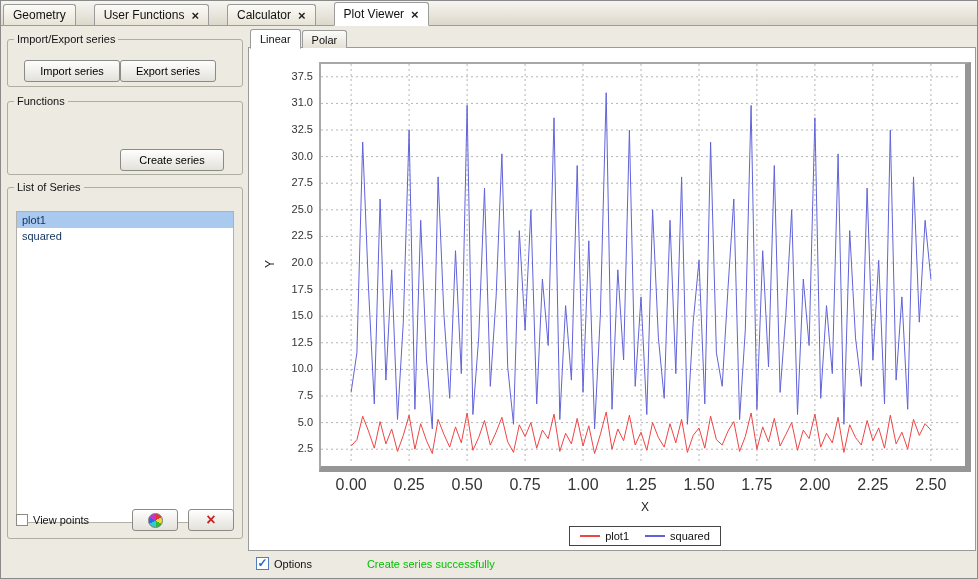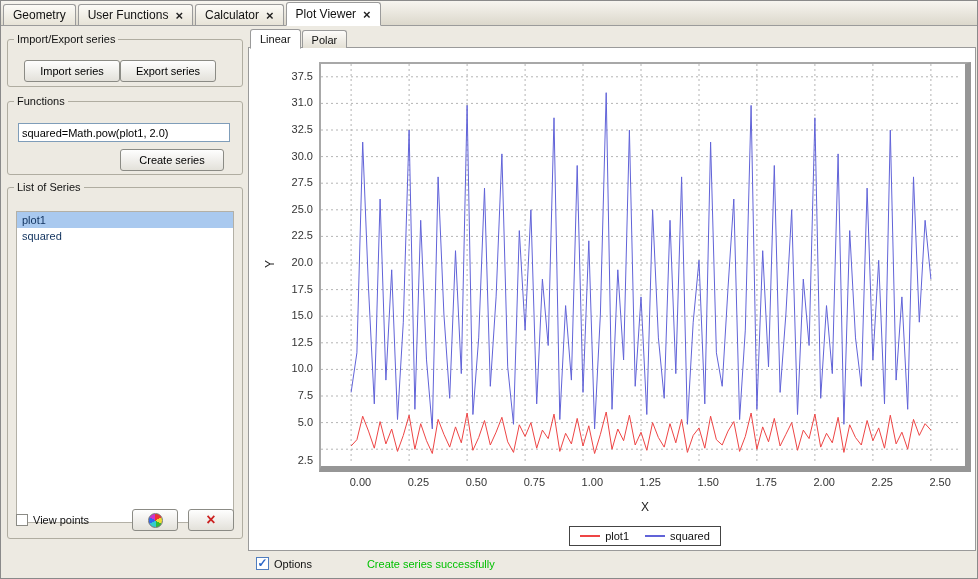--- a/index.html
+++ b/index.html
@@ -1,20 +1,20 @@
 <!DOCTYPE html>
 <html><head>
 <meta charset="utf-8">
 <style>
   * { margin:0; padding:0; box-sizing:border-box; }
   body { font-family:"Liberation Sans", sans-serif; background:#fff; }
   .app { position:relative; width:978px; height:579px; background:#edeae2; border:1px solid #8a8a8a; overflow:hidden; font-size:12px; color:#111; }
 
   
-  .tabbar { position:absolute; top:0; left:0; right:0; height:25px; background:linear-gradient(#f7f5f0,#dcd8cc); border-bottom:1px solid #9b9b9b; display:flex; align-items:flex-end; padding-left:2px; }
+  .tabbar { position:absolute; top:0; left:0; right:0; height:25px; background:linear-gradient(#f7f5f0,#dcd8cc); border-bottom:1px solid #9b9b9b; display:flex; align-items:flex-end; padding-left:2px;gap:16px; }
   .wtab { position:relative; height:21px; display:flex; align-items:center; padding:0 9px; border:1px solid #9b9b9b; border-bottom:none; border-radius:3px 3px 0 0; background:linear-gradient(#fcfbf7,#e7e3d7); margin-right:2px; font-size:12px; cursor:default; white-space:nowrap; }
   .wtab.active { height:24px; background:#fff; z-index:3; margin-bottom:-1px; border-bottom:1px solid #fff; }
   .wtab .close { margin-left:7px; font-weight:bold; font-size:13px; line-height:13px; color:#222; }
 
   
   .sidebar { position:absolute; left:6px; top:32px; width:236px; bottom:23px; }
   fieldset { position:absolute; left:0; width:236px; border:1px solid #b0ada1; border-radius:3px; }
   legend { font-size:11px; margin-left:6px; padding:0 3px; }
   .fs-import { top:0; height:54px; }
   .fs-func { top:62px; height:80px; }
@@ -37,21 +37,21 @@
 
   
   .rightpane { position:absolute; left:247px; top:27px; right:1px; bottom:2px; }
   .ptabs { position:absolute; top:0; left:2px; height:20px; display:flex; align-items:flex-end; z-index:2; }
   .ptab { height:18px; padding:0 9px; border:1px solid #9a9a9a; border-bottom:none; border-radius:3px 3px 0 0; background:linear-gradient(#fdfcfa,#e4e0d5); font-size:11px; display:flex; align-items:center; margin-right:1px;margin-top:32px; }
   .ptab.active { height:20px; background:#fff; margin-bottom:-1px; border-bottom:1px solid #fff; }
   .chart-card { position:absolute; left:0; top:19px; right:0; bottom:25px; background:#fff; border:1px solid #9a9a9a; }
   .plot-frame { position:absolute; left:70px; top:14px; width:652px; height:410px; background:#fff; border:2px solid #a8a8a8; border-right:6px solid #969696; border-bottom:6px solid #969696; }
   .plot-frame svg { display:block; }
   .grid { stroke:#b4b4b4; stroke-width:1; stroke-dasharray:2 3; }
-  .xtick { position:absolute; top:428px; width:40px; text-align:right; font-size:11px; color:#333; }
+  .xtick { position:absolute; top:428px; width:40px; text-align:center; font-size:16px; color:#333; }
   .ytick { position:absolute; left:18px; width:46px; text-align:right; font-size:11px; color:#333; }
   .xlabel { position:absolute; left:70px; width:652px; top:452px; text-align:center; font-size:12px; color:#222; }
   .ylabel { position:absolute; left:14px; top:206px; width:14px; font-size:12px; color:#222; transform:rotate(-90deg); }
   .legend { position:absolute; left:70px; width:652px; top:478px; display:flex; justify-content:center; }
   .legend-box { border:1px solid #444; background:#fff; display:flex; gap:16px; padding:3px 10px; font-size:11px; align-items:center; }
   .legend-item { display:flex; align-items:center; }
   .swatch { width:20px; height:2px; display:inline-block; margin-right:5px; }
 
   .statusbar { position:absolute; left:0; right:0; bottom:0; height:25px; display:flex; align-items:center; padding-left:8px; font-size:11px; }
   .cb-checked { display:inline-flex; width:13px; height:13px; background:#fff; border:1px solid #4f7dbf; color:#2a66c8; font-size:12px; line-height:11px; align-items:center; justify-content:center; margin-right:5px; font-weight:bold; }
@@ -83,21 +83,20 @@
   <div class="sidebar">
 
     <fieldset class="fs-import">
       <legend>Import/Export series</legend>
       <button class="btn btn-import">Import series</button>
       <button class="btn btn-export">Export series</button>
     </fieldset>
 
     <fieldset class="fs-func">
       <legend>Functions</legend>
-      <input class="expr-input" type="text" value="squared=Math.pow(plot1, 2.0)" style="">
       <button class="btn btn-create">Create series</button>
     </fieldset>
 
     <fieldset class="fs-list">
       <legend>List of Series</legend>
       <div class="listbox">
         <div class="list-item selected">plot1</div>
         <div class="list-item">squared</div>
       </div>
       <div class="list-controls">
@@ -172,21 +171,21 @@
         <div class="xtick" style="left: 140.116px;">0.25</div>
         <div class="xtick" style="left: 198.087px;">0.50</div>
         <div class="xtick" style="left: 256.058px;">0.75</div>
         <div class="xtick" style="left: 314.029px;">1.00</div>
         <div class="xtick" style="left: 372px;">1.25</div>
         <div class="xtick" style="left: 429.971px;">1.50</div>
         <div class="xtick" style="left: 487.942px;">1.75</div>
         <div class="xtick" style="left: 545.913px;">2.00</div>
         <div class="xtick" style="left: 603.884px;">2.25</div>
         <div class="xtick" style="left: 661.855px;">2.50</div>
-        <div class="ytick" style="top: 394.23px; margin-top: 12px;">2.5</div>
+        <div class="ytick" style="top: 394.23px;">2.5</div>
         <div class="ytick" style="top: 367.626px;">5.0</div>
         <div class="ytick" style="top: 341.021px;">7.5</div>
         <div class="ytick" style="top: 314.417px;">10.0</div>
         <div class="ytick" style="top: 287.813px;">12.5</div>
         <div class="ytick" style="top: 261.209px;">15.0</div>
         <div class="ytick" style="top: 234.604px;">17.5</div>
         <div class="ytick" style="top: 208px;">20.0</div>
         <div class="ytick" style="top: 181.396px;">22.5</div>
         <div class="ytick" style="top: 154.791px;">25.0</div>
         <div class="ytick" style="top: 128.187px;">27.5</div>

